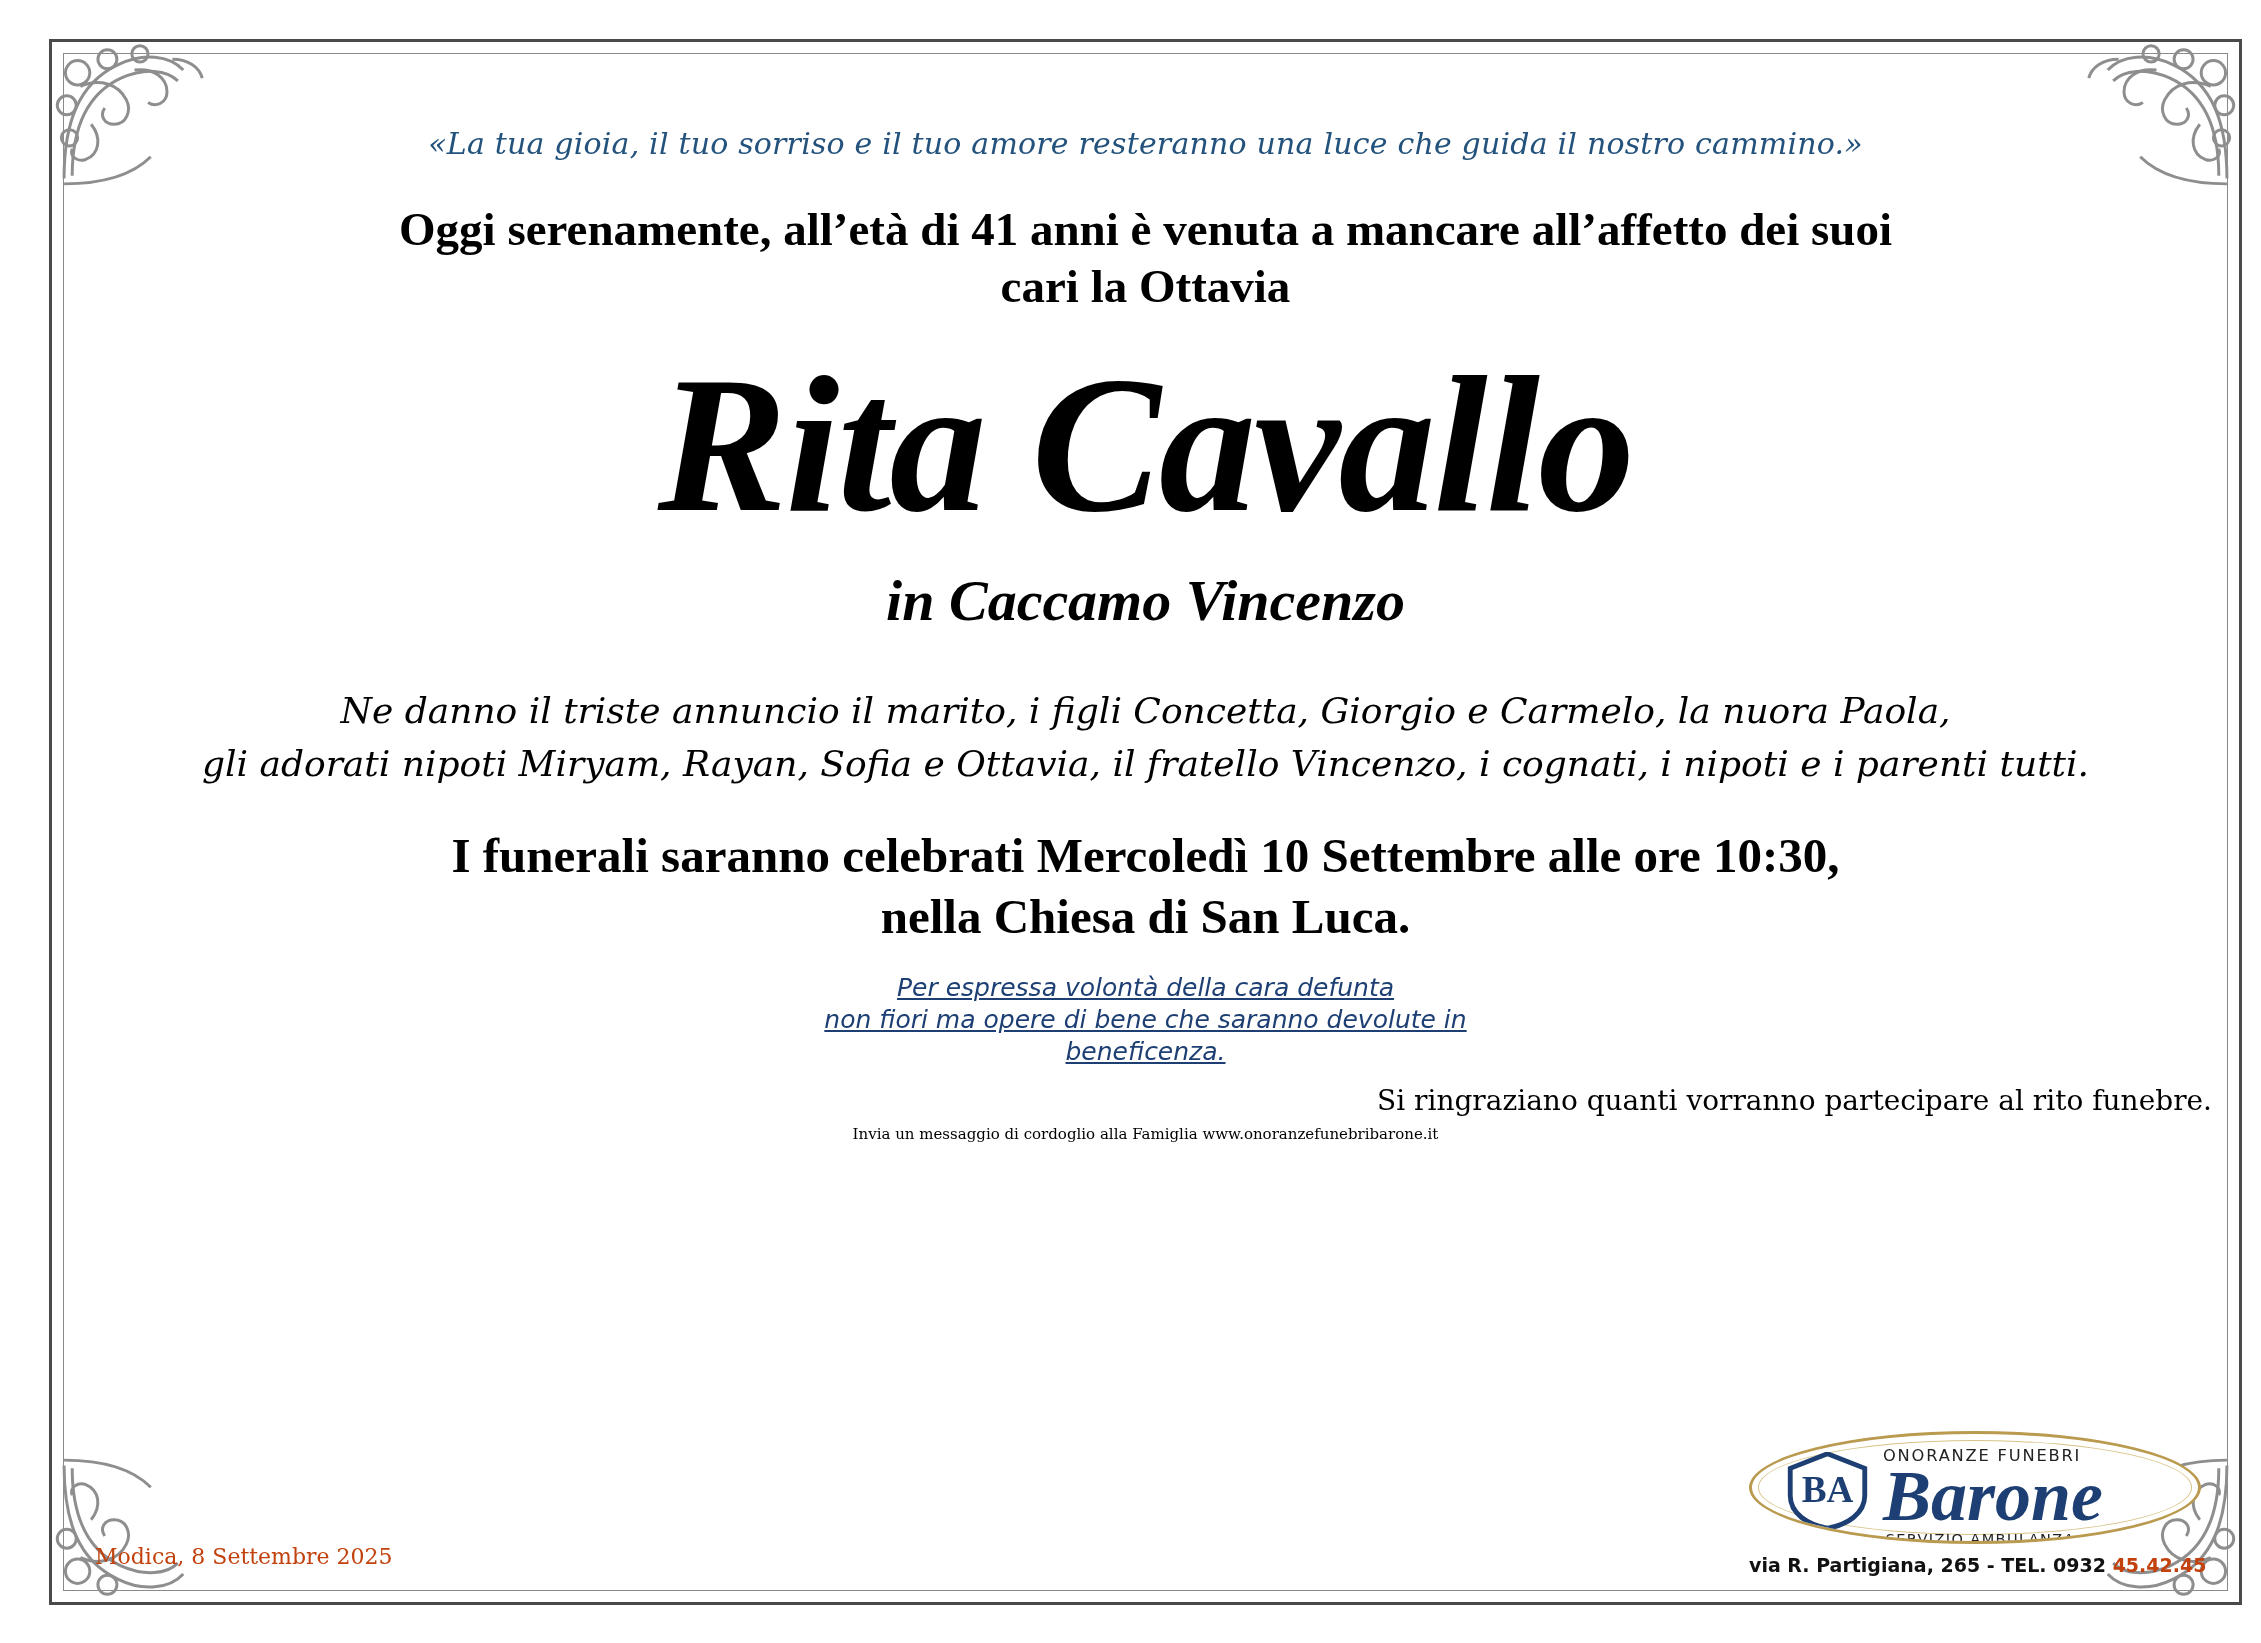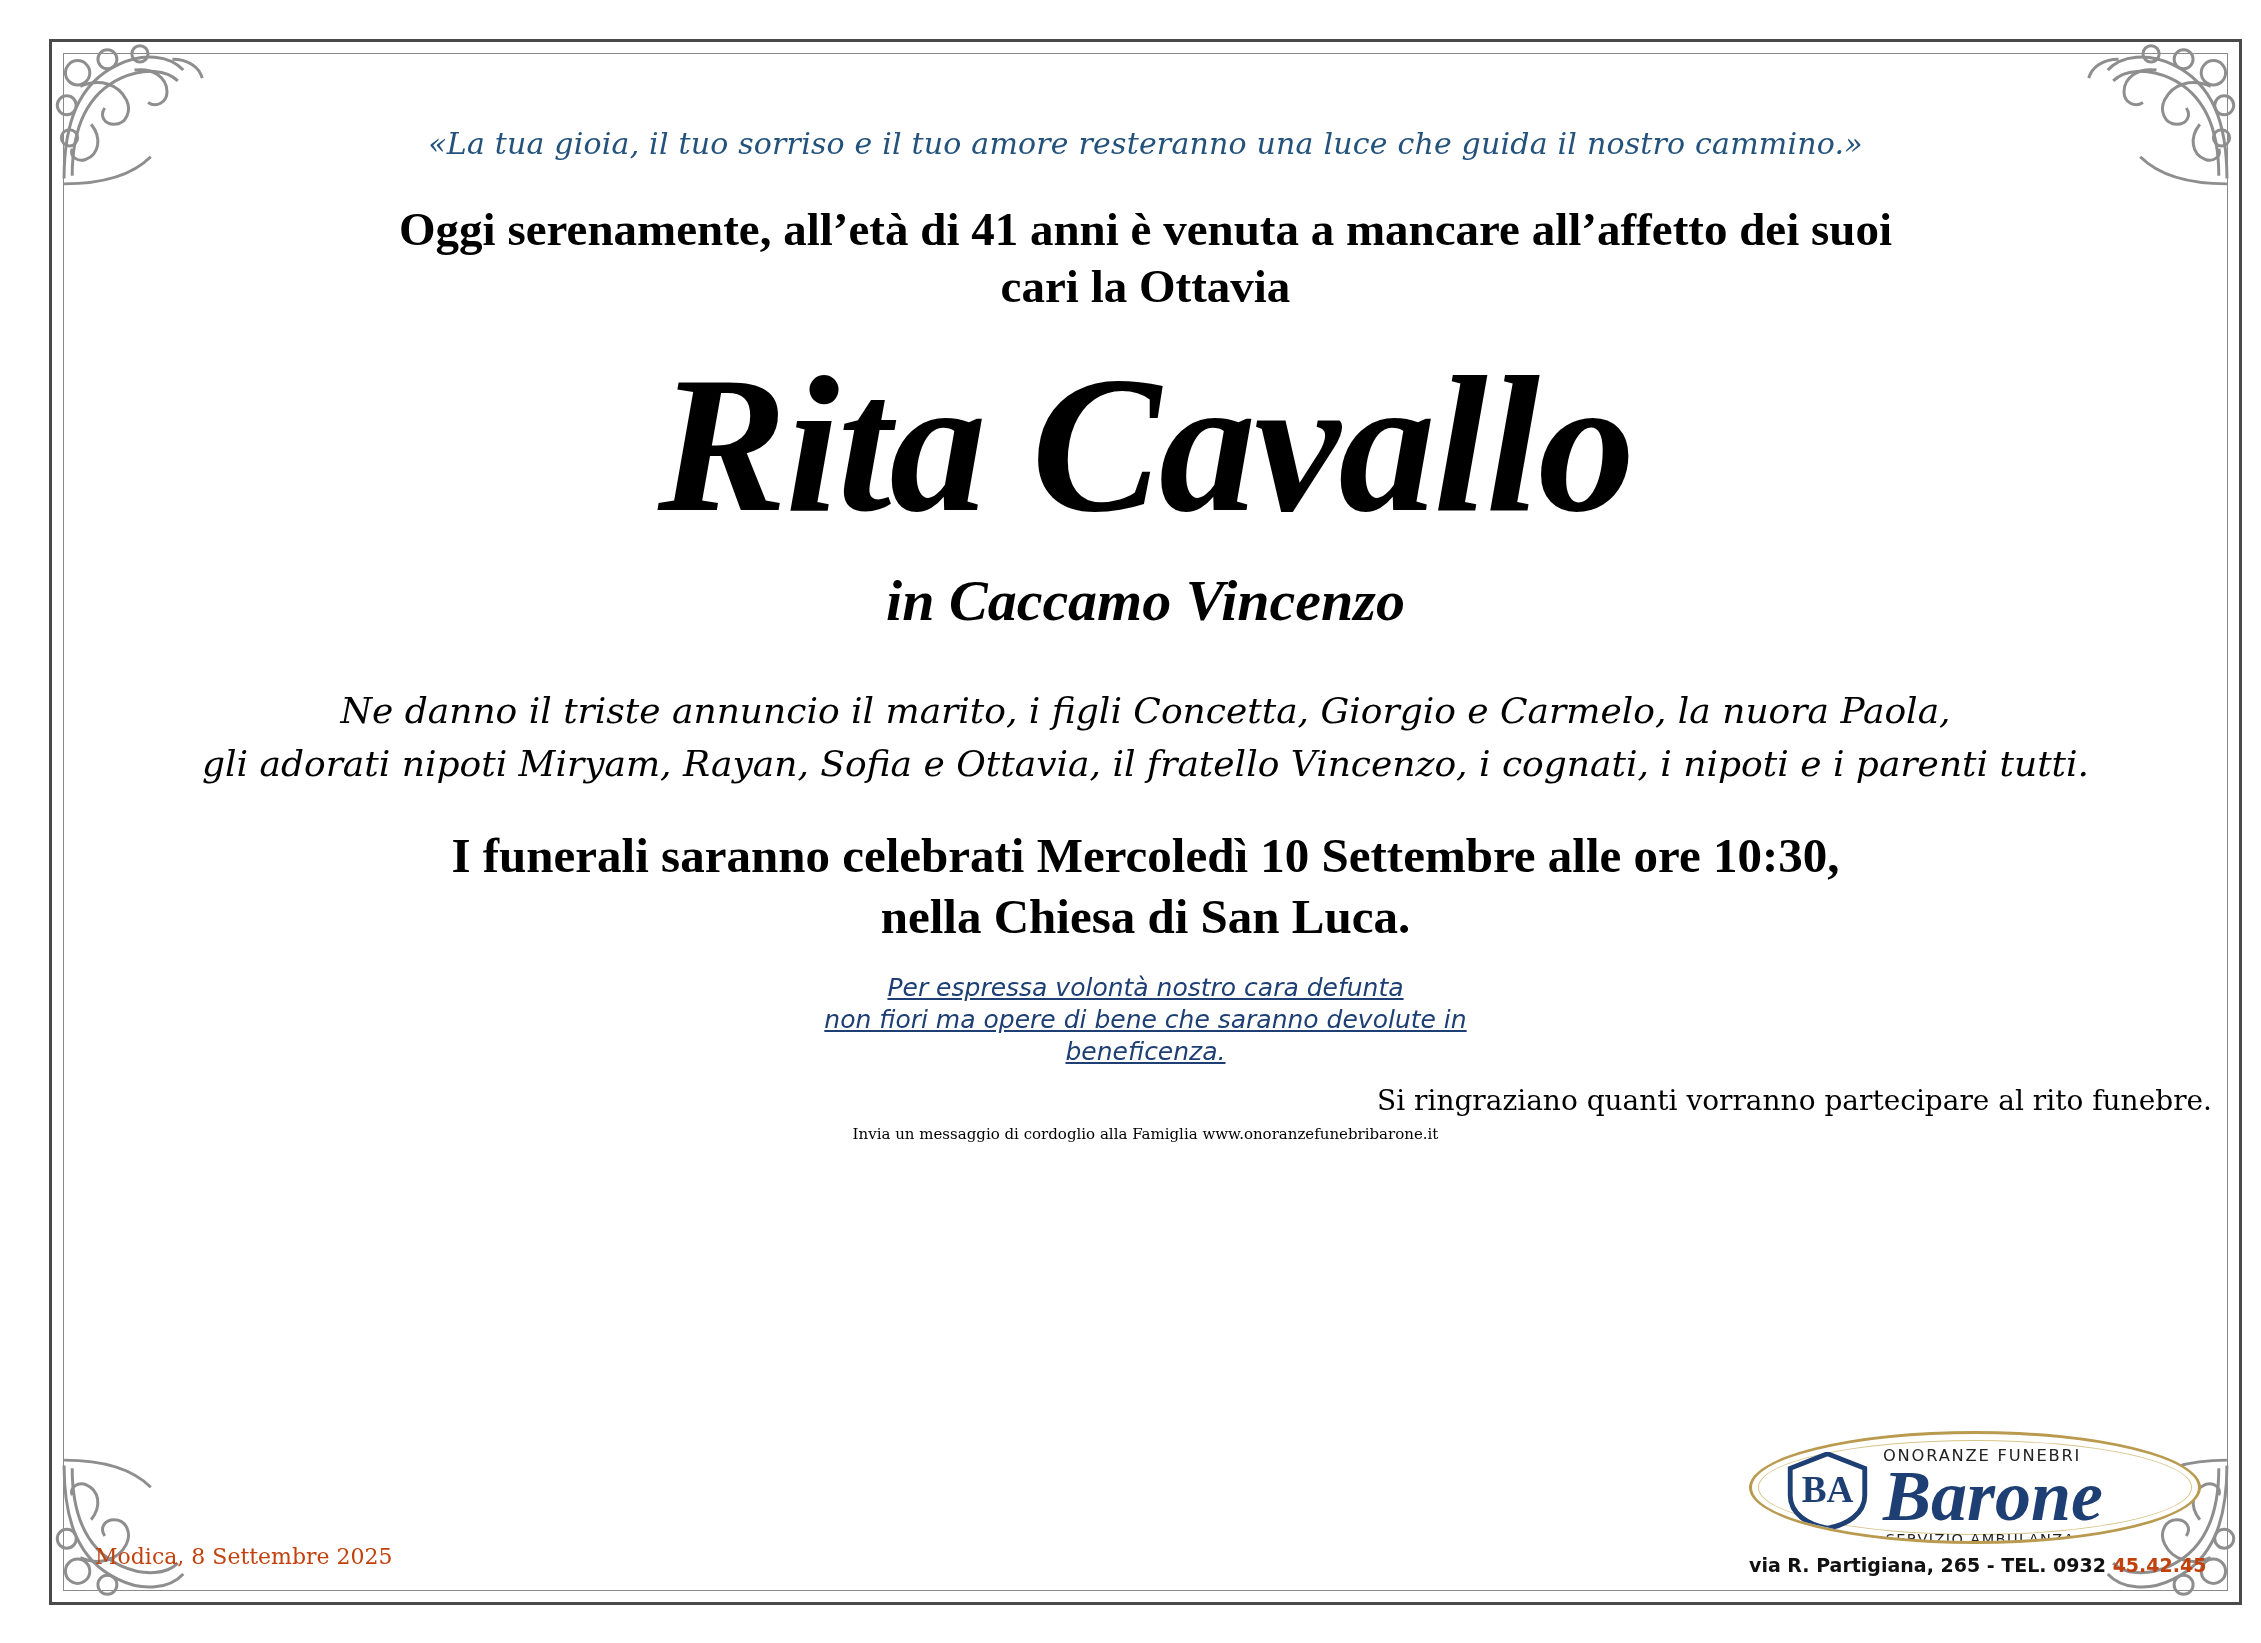--- a/index.html
+++ b/index.html
@@ -313,21 +313,21 @@
       <div>Ne danno il triste annuncio il marito, i figli Concetta, Giorgio e Carmelo, la nuora Paola,</div>
       <div>gli adorati nipoti Miryam, Rayan, Sofia e Ottavia, il fratello Vincenzo, i cognati, i nipoti e i parenti tutti.</div>
     </div>
 
     <div class="funeral">
       <div>I funerali saranno celebrati Mercoledì 10 Settembre alle ore 10:30,</div>
       <div>nella Chiesa di San Luca.</div>
     </div>
 
     <div class="wishes">
-      <div>Per espressa volontà nostro cara defunta</div>
+      <div>Per espressa volontà della cara defunta</div>
       <div>non fiori ma opere di bene che saranno devolute in</div>
       <div>beneficenza.</div>
     </div>
 
     <div class="thanks">Si ringraziano quanti vorranno partecipare al rito funebre.</div>
 
     <div class="message-line">Invia un messaggio di cordoglio alla Famiglia www.onoranzefunebribarone.it</div>
 
   </div>
 

